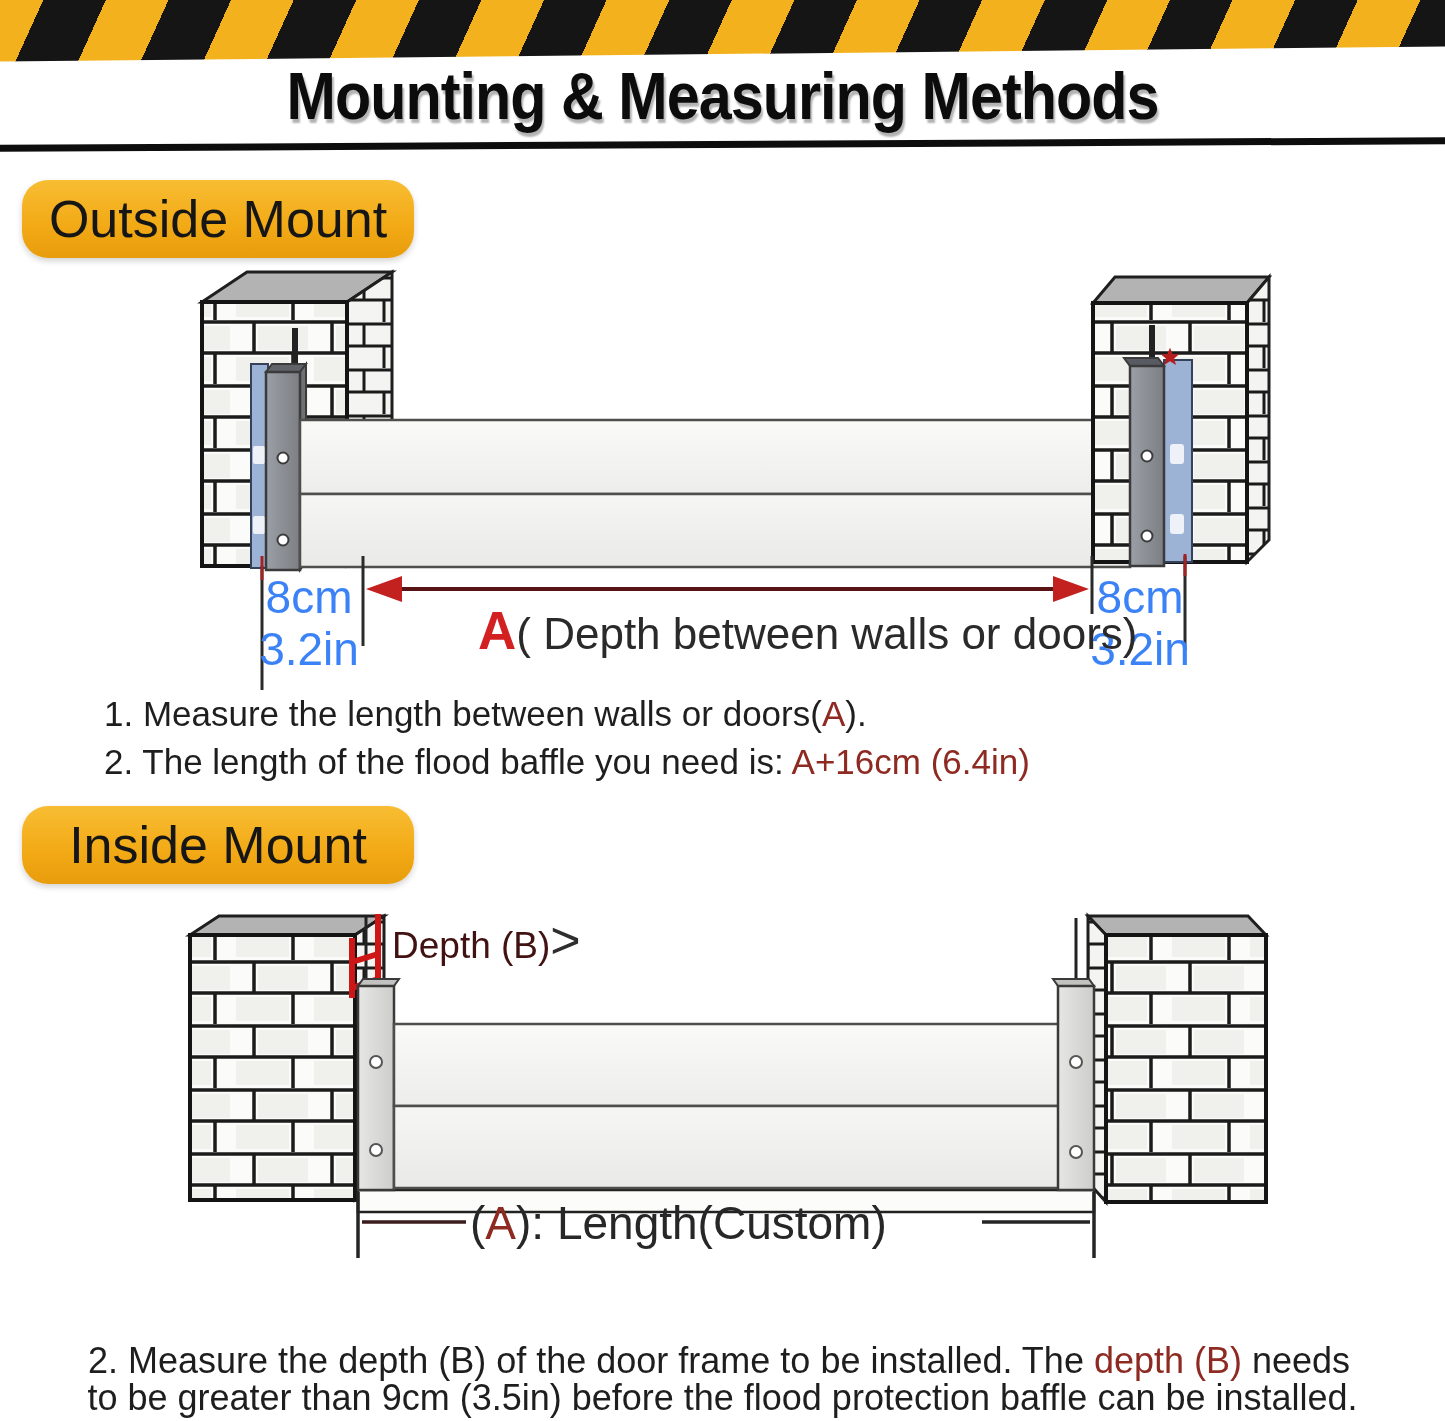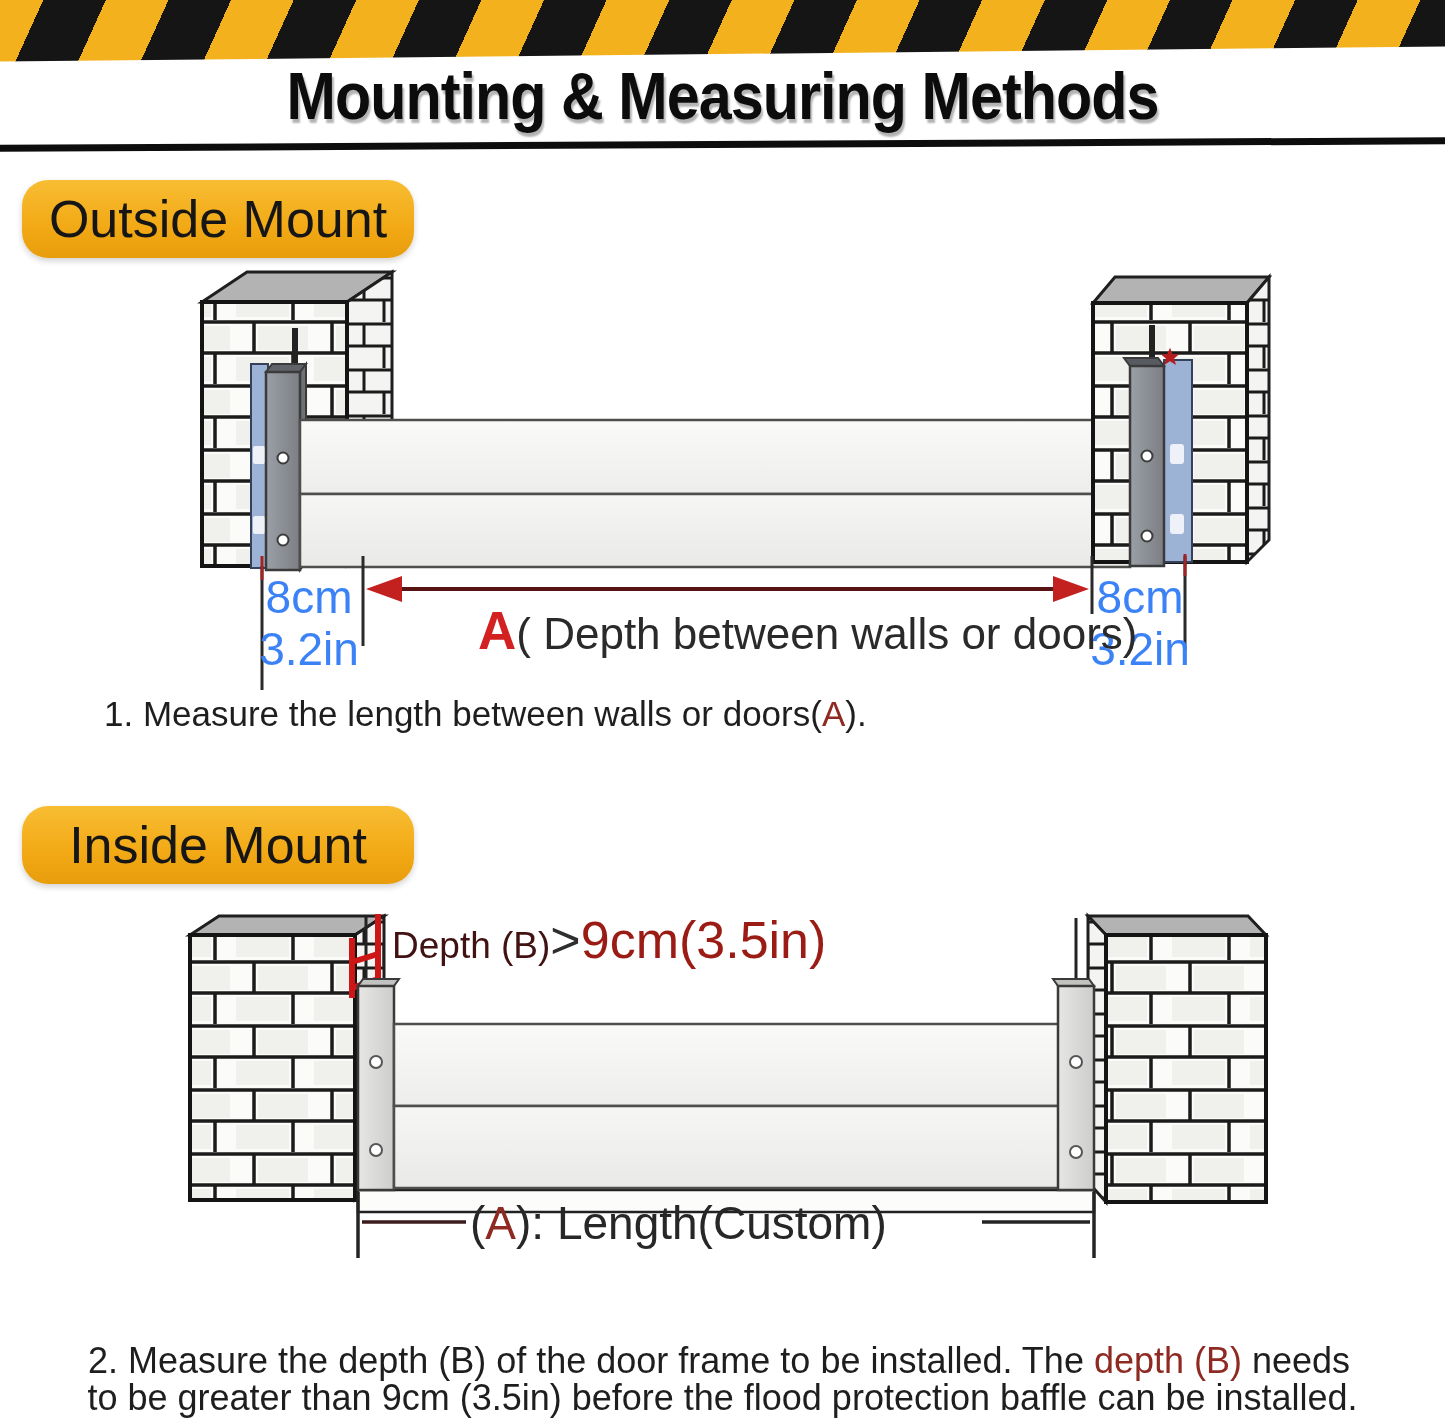--- a/index.html
+++ b/index.html
@@ -175,20 +175,23 @@
   <div class="dim dim-rin">3.2in</div>
 
   <div class="alabel">
     <span class="a-red">A</span>
       <span>( Depth between walls or doors)</span>
   </div>
 
   <div class="step step-o1">
     <span>1. Measure the length between walls or doors(</span><span class="red">A</span><span>).</span>
   </div>
+  <div class="step step-o2">
+    <span>2. The length of the flood baffle you need is: </span><span class="red">A+16cm (6.4in)</span>
+  </div>
 
   <div class="pill pill-inside">Inside Mount</div>
 
   <svg class="diag diag2" viewBox="0 896 1445 384">
     <g>
       <polygon points="190,935 355,935 384,916 219,916" fill="#b3b3b3" stroke="#1f1f1f" stroke-width="3"></polygon>
       <polygon points="355,935 384,916 384,1182 355,1200" fill="url(#brickS)" stroke="#1f1f1f" stroke-width="3"></polygon>
       <rect x="190" y="935" width="165" height="265" fill="url(#brick)" stroke="#141414" stroke-width="4"></rect>
     </g>
 
@@ -236,21 +239,20 @@
       <line x1="358" y1="1192" x2="358" y2="1258" stroke="#242424" stroke-width="3.5"></line>
       <line x1="1094" y1="1192" x2="1094" y2="1258" stroke="#242424" stroke-width="3.5"></line>
       <line x1="362" y1="1222" x2="466" y2="1222" stroke="#3c1d1d" stroke-width="3.5"></line>
       <line x1="982" y1="1222" x2="1090" y2="1222" stroke="#242424" stroke-width="3.5"></line>
     </g>
   </svg>
 
   <div class="depth-label">
     <span class="depth-pre">Depth (B) </span>
       <span class="depth-gt">&gt;</span>
-      <span class="depth-val">9cm(3.5in)</span>
   </div>
 
   <div class="length-custom">
     <span>(</span><span class="a-mid">A</span><span>): Length(Custom)</span>
   </div>
 
   <div class="step step-i2">
     <span>2. Measure the depth (B) of the door frame to be installed. The </span><span class="red">depth (B)</span><span> needs</span>
   </div>
   <div class="step step-i3">to be greater than 9cm (3.5in) before the flood protection baffle can be installed.</div>

